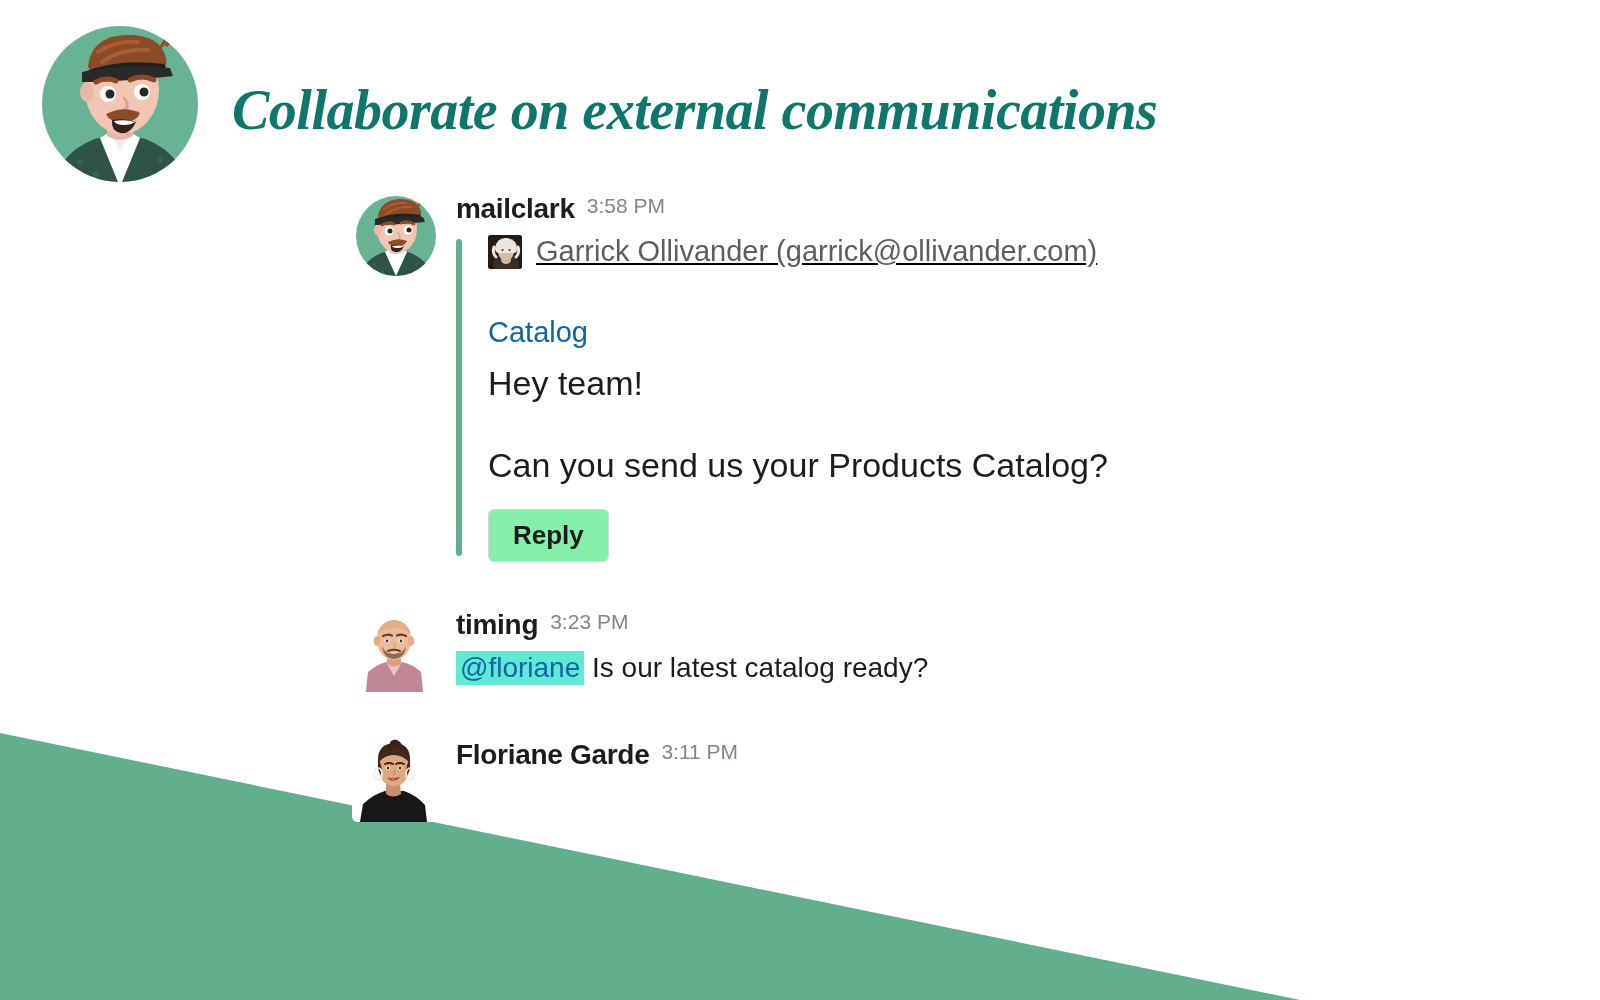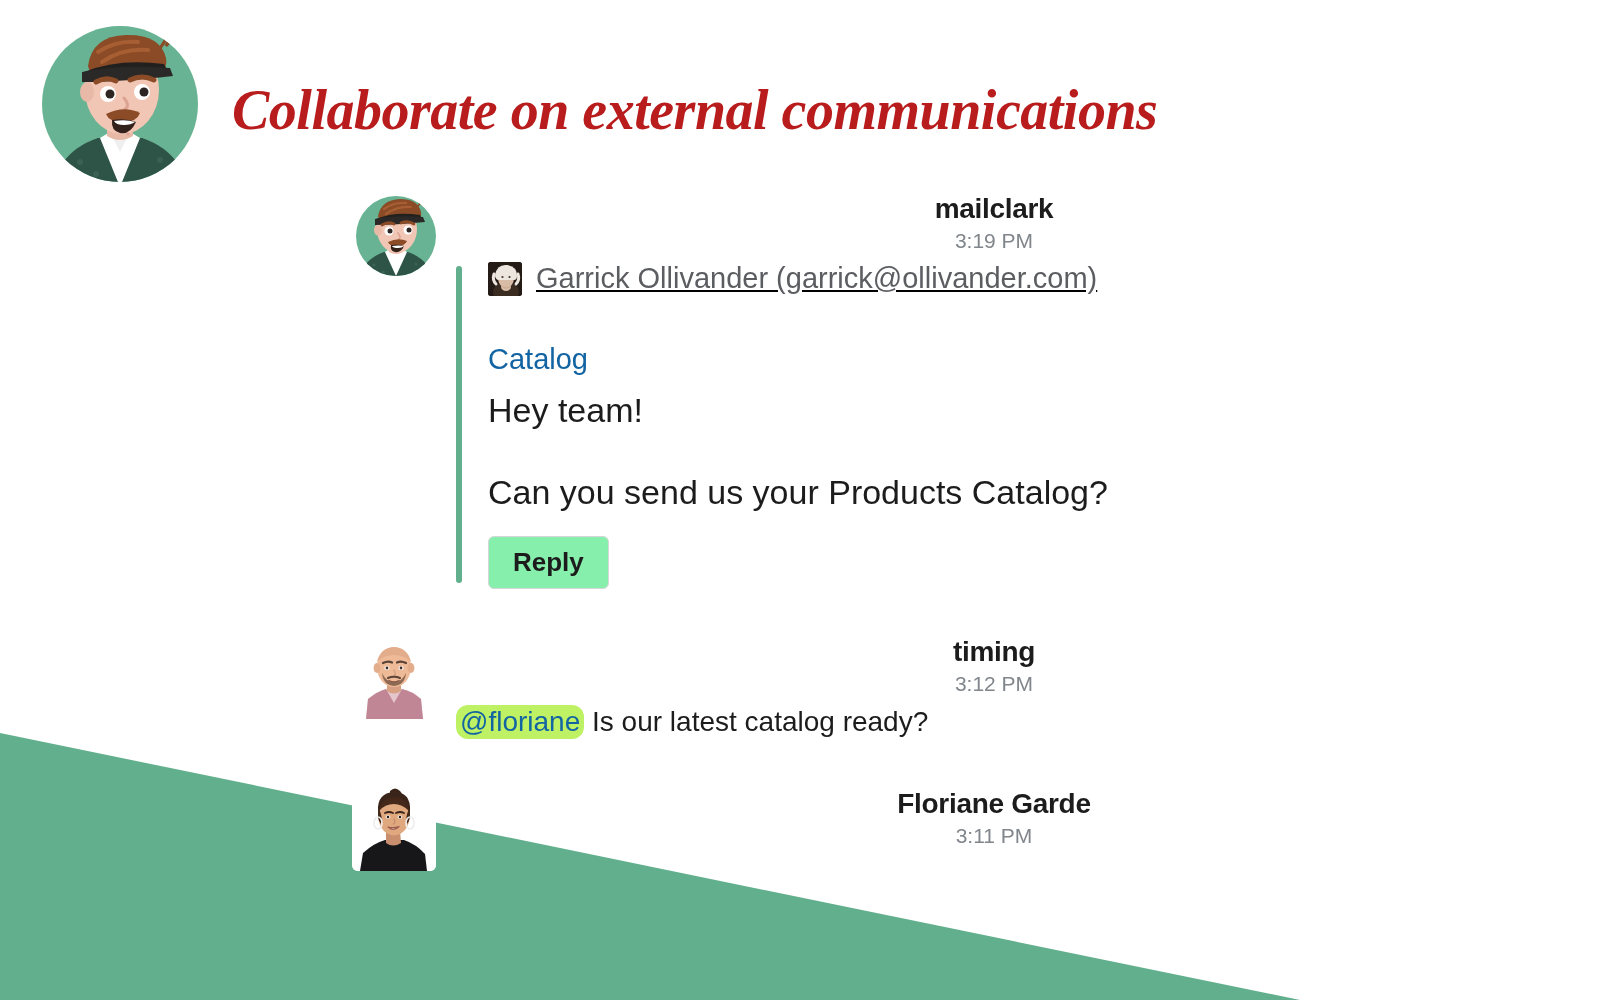--- a/index.html
+++ b/index.html
@@ -45,21 +45,21 @@
   }
   #page-title {
     position: absolute;
     left: 232px;
     top: 78px;
     font-family: "Liberation Serif", "DejaVu Serif", serif;
     font-style: italic;
     font-weight: bold;
     font-size: 56px;
     letter-spacing: -0.5px;
-    color: #b91c1c;
+    color: #0f766e;
     white-space: nowrap;
   }
 
   
   #messages {
     position: absolute;
     left: 352px;
     top: 192px;
     width: 1180px;
     z-index: 2;
@@ -76,24 +76,23 @@
     margin-right: 20px;
     border-radius: 6px;
     overflow: hidden;
     background: #ffffff;
   }
   .msg-avatar svg { display: block; width: 84px; height: 84px; }
   .msg-body { flex: 1 1 auto; min-width: 0; padding-top: 2px; }
 
   .msg-head {
     display: flex;
-    align-items: center;
-    gap: 4px;
+    align-items: flex-start;
+    gap: 12px;
     line-height: 1.1;
-    flex-direction: column;
   }
   .msg-author {
     font-family: "Liberation Sans", sans-serif;
     font-weight: bold;
     font-size: 28px;
     color: #1D1C1D;
     letter-spacing: -0.3px;
   }
   .msg-time {
     font-family: "Liberation Sans", sans-serif;
@@ -103,23 +102,23 @@
 
   .msg-text {
     font-family: "Liberation Sans", sans-serif;
     font-size: 28px;
     color: #1D1C1D;
     line-height: 1.35;
     margin-top: 8px;
     white-space: nowrap;
   }
   .mention {
-    background: #bef264;
+    background: #5eead4;
     color: #1264A3;
-    border-radius: 12px;
+    border-radius: 0;
     padding: 1px 4px 2px 4px;
     text-align: center;
   }
   .emoji { font-size: 30px; vertical-align: -4px; padding: 0 6px; }
 
   
   .attachment {
     margin-top: 10px;
     padding-left: 32px;
     position: relative;
@@ -298,21 +297,21 @@
           <path d="M36 50 q10 -5 19 -1 q-2 5 -10 5 q-8 0 -9 -4 z" fill="#8A4B26"></path>
           <path d="M39 53 q8 -1 13 1 q-3 7 -9 6 q-5 -1 -4 -7 z" fill="#33211C"></path>
           <path d="M40 54 q7 -1 12 0 q-2 2 -6 2 q-5 0 -6 -2 z" fill="#ffffff"></path>
         </g>
       </svg>
     </div>
 
     <div class="msg-body">
       <div class="msg-head">
         <span class="msg-author">mailclark</span>
-        <span class="msg-time">3:19 PM</span>
+        <span class="msg-time">3:58 PM</span>
       </div>
 
       <div class="attachment">
         <div class="att-from">
           <div class="att-thumb">
             <svg viewBox="0 0 34 34" width="34" height="34">
               <rect x="0" y="0" width="34" height="34" fill="#241a16"></rect>
               <ellipse cx="18" cy="30" rx="13" ry="10" fill="#3b2c22"></ellipse>
               <ellipse cx="18" cy="16" rx="8" ry="10" fill="#D9BCA6"></ellipse>
               <path d="M7 13 Q9 2 19 3 Q29 4 29 14 Q29 18 26 18 L10 18 Q7 17 7 13 Z" fill="#EDE6DE"></path>
@@ -369,21 +368,21 @@
         <path d="M30 38 Q31 50 42 51 Q53 50 54 38 Q50 47 42 47 Q34 47 30 38 Z" fill="#6B4F3C" opacity="0.75"></path>
         <path d="M36 43 q6 -2.5 12 0" stroke="#5B4436" stroke-width="2" fill="none" stroke-linecap="round"></path>
 
         <path d="M37 45.5 q5 3 10 0" stroke="#8C5A4A" stroke-width="1.4" fill="none" stroke-linecap="round"></path>
       </svg>
     </div>
 
     <div class="msg-body">
       <div class="msg-head">
         <span class="msg-author">timing</span>
-        <span class="msg-time">3:12 PM</span>
+        <span class="msg-time">3:23 PM</span>
       </div>
       <div class="msg-text">
         <span class="mention">@floriane</span>
         <span>Is our latest catalog ready?</span>
       </div>
     </div>
   </div>
 
   <div class="message" id="msg-floriane">
     <div class="msg-avatar">

